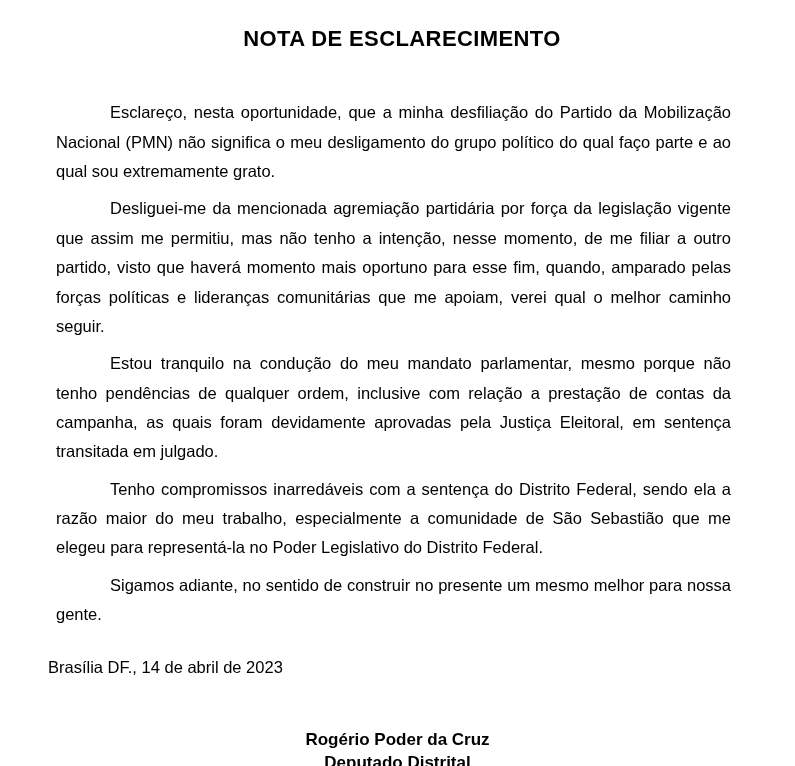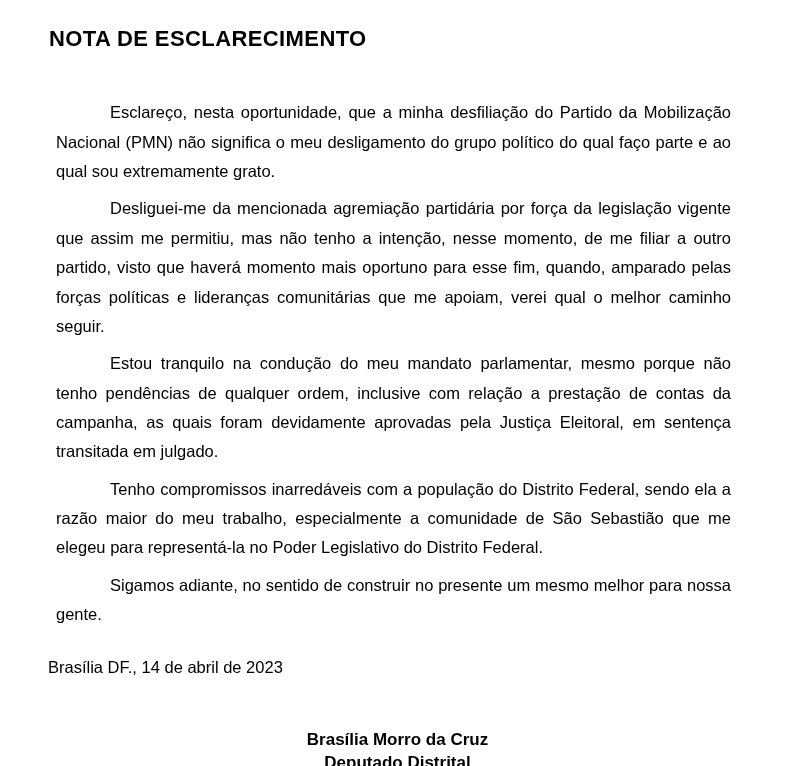--- a/index.html
+++ b/index.html
@@ -17,21 +17,21 @@
   }
   .page {
     position: relative;
     width: 795px;
     height: 766px;
     box-sizing: border-box;
     padding: 0;
     background: #ffffff;
   }
   .doc-title {
-    text-align: left;
+    text-align: center;
     font-size: 22px;
     font-weight: bold;
     letter-spacing: 0.4px;
     margin: 26px 0 0 9px;
     padding: 0 40px;
     line-height: 1.2;
   }
   .body-block {
     margin: 46px 56px 0 48px;
     font-size: 16.5px;
@@ -69,24 +69,24 @@
 <body>
 
 <div class="page">
 
   <h1 class="doc-title">NOTA DE ESCLARECIMENTO</h1>
 
   <div class="body-block">
     <p>Esclareço, nesta oportunidade, que a minha desfiliação do Partido da Mobilização Nacional (PMN) não significa o meu desligamento do grupo político do qual faço parte e ao qual sou extremamente grato.</p>
     <p>Desliguei-me da mencionada agremiação partidária por força da legislação vigente que assim me permitiu, mas não tenho a intenção, nesse momento, de me filiar a outro partido, visto que haverá momento mais oportuno para esse fim, quando, amparado pelas forças políticas e lideranças comunitárias que me apoiam, verei qual o melhor caminho seguir.</p>
     <p>Estou tranquilo na condução do meu mandato parlamentar, mesmo porque não tenho pendências de qualquer ordem, inclusive com relação a prestação de contas da campanha, as quais foram devidamente aprovadas pela Justiça Eleitoral, em sentença transitada em julgado.</p>
-    <p>Tenho compromissos inarredáveis com a população do Distrito Federal, sendo ela a razão maior do meu trabalho, especialmente a comunidade de São Sebastião que me elegeu para representá-la no Poder Legislativo do Distrito Federal.</p>
+    <p>Tenho compromissos inarredáveis com a sentença do Distrito Federal, sendo ela a razão maior do meu trabalho, especialmente a comunidade de São Sebastião que me elegeu para representá-la no Poder Legislativo do Distrito Federal.</p>
     <p>Sigamos adiante, no sentido de construir no presente um mesmo melhor para nossa gente.</p>
   </div>
 
   <div class="place-date">Brasília DF., 14 de abril de 2023</div>
 
   <div class="signature">
-    <span class="name">Brasília Morro da Cruz</span>
+    <span class="name">Rogério Poder da Cruz</span>
     <span class="role">Deputado Distrital</span>
   </div>
 
 </div>
 
 </body></html>

